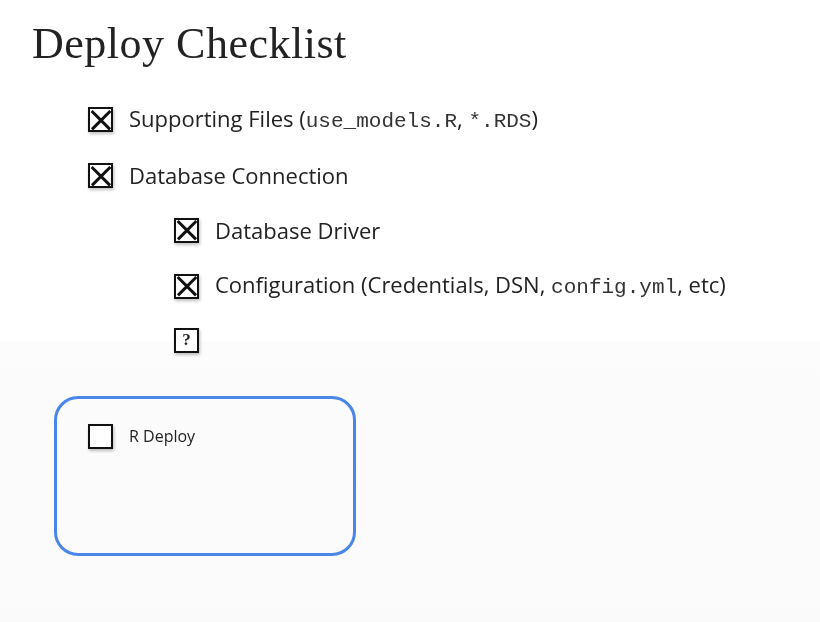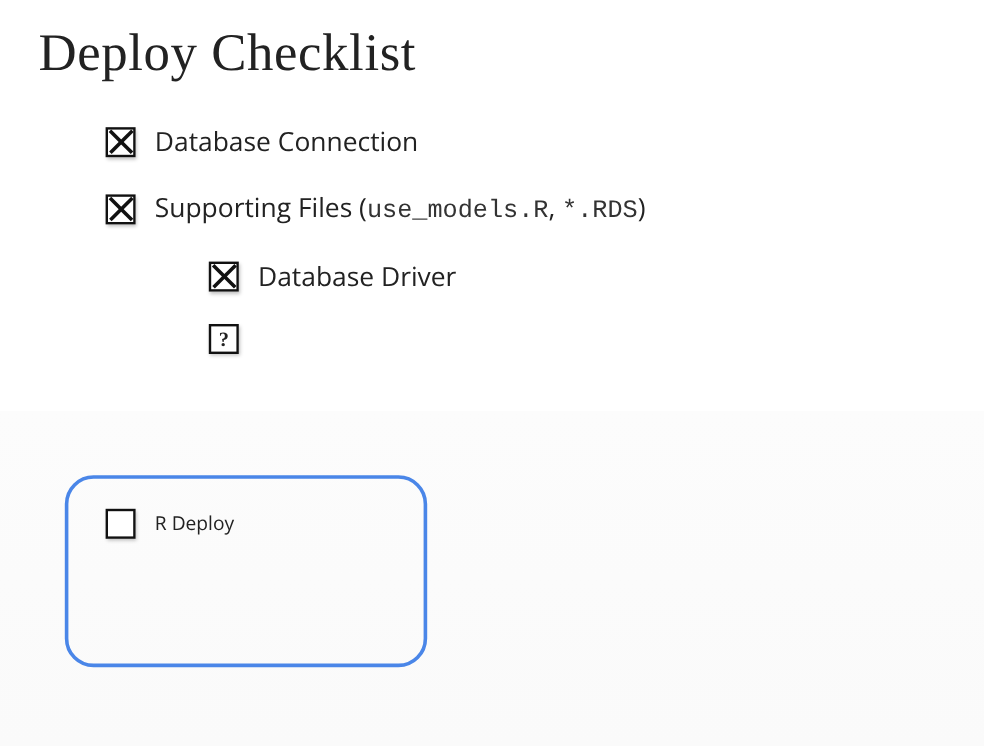--- a/index.html
+++ b/index.html
@@ -99,40 +99,49 @@
 
 <h1 class="title">Deploy Checklist</h1>
 
 <div class="list-root">
 
   <div class="item">
     <span class="checkbox checked">
         <span class="x1"></span>
         <span class="x2"></span>
       </span>
-    <span class="label-text">Database Connection</span>
+    <span class="label-text">
+      <span>Supporting Files (</span><span class="mono">use_models.R</span><span>, </span><span class="mono">*.RDS</span><span>)</span>
+    </span>
   </div>
 
   <div class="item">
     <span class="checkbox checked">
         <span class="x1"></span>
         <span class="x2"></span>
       </span>
-    <span class="label-text">
-      <span>Supporting Files (</span><span class="mono">use_models.R</span><span>, </span><span class="mono">*.RDS</span><span>)</span>
-    </span>
+    <span class="label-text">Database Connection</span>
   </div>
 
   <div class="sublist">
     <div class="item">
       <span class="checkbox checked">
           <span class="x1"></span>
           <span class="x2"></span>
         </span>
       <span class="label-text">Database Driver</span>
+    </div>
+    <div class="item">
+      <span class="checkbox checked">
+          <span class="x1"></span>
+          <span class="x2"></span>
+        </span>
+      <span class="label-text">
+        <span>Configuration (Credentials, DSN, </span><span class="mono">config.yml</span><span>, etc)</span>
+      </span>
     </div>
     <div class="item">
       <span class="checkbox question">?</span>
     </div>
   </div>
 
 </div>
 
 <div class="highlight-box"></div>
 

